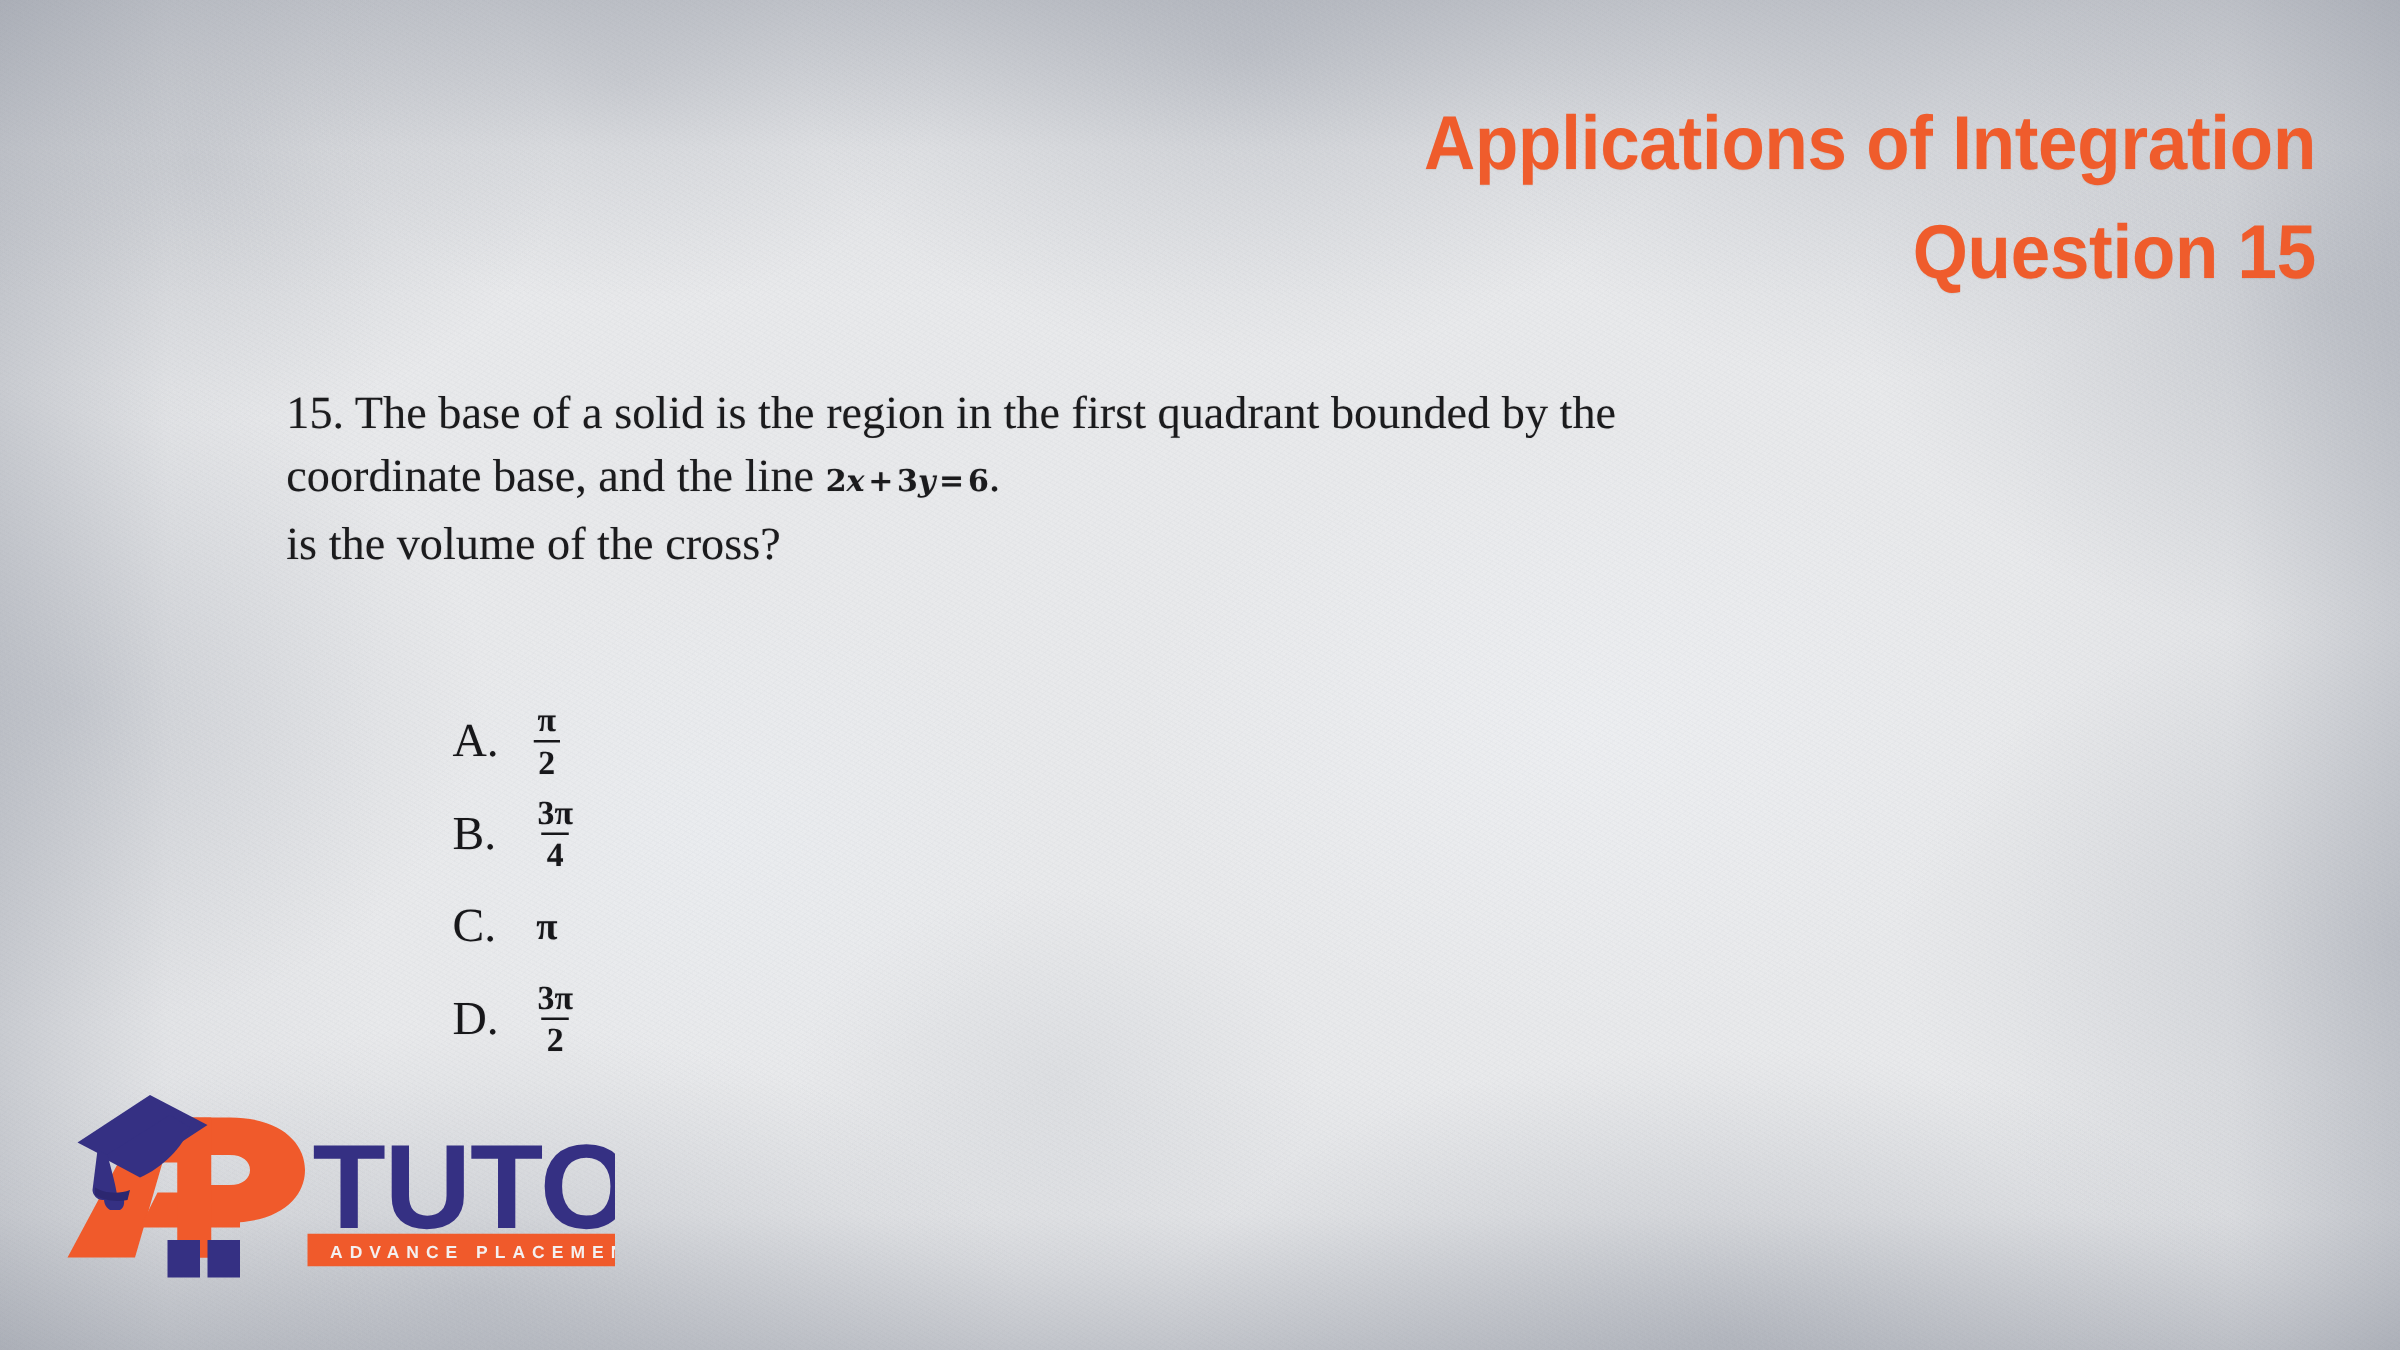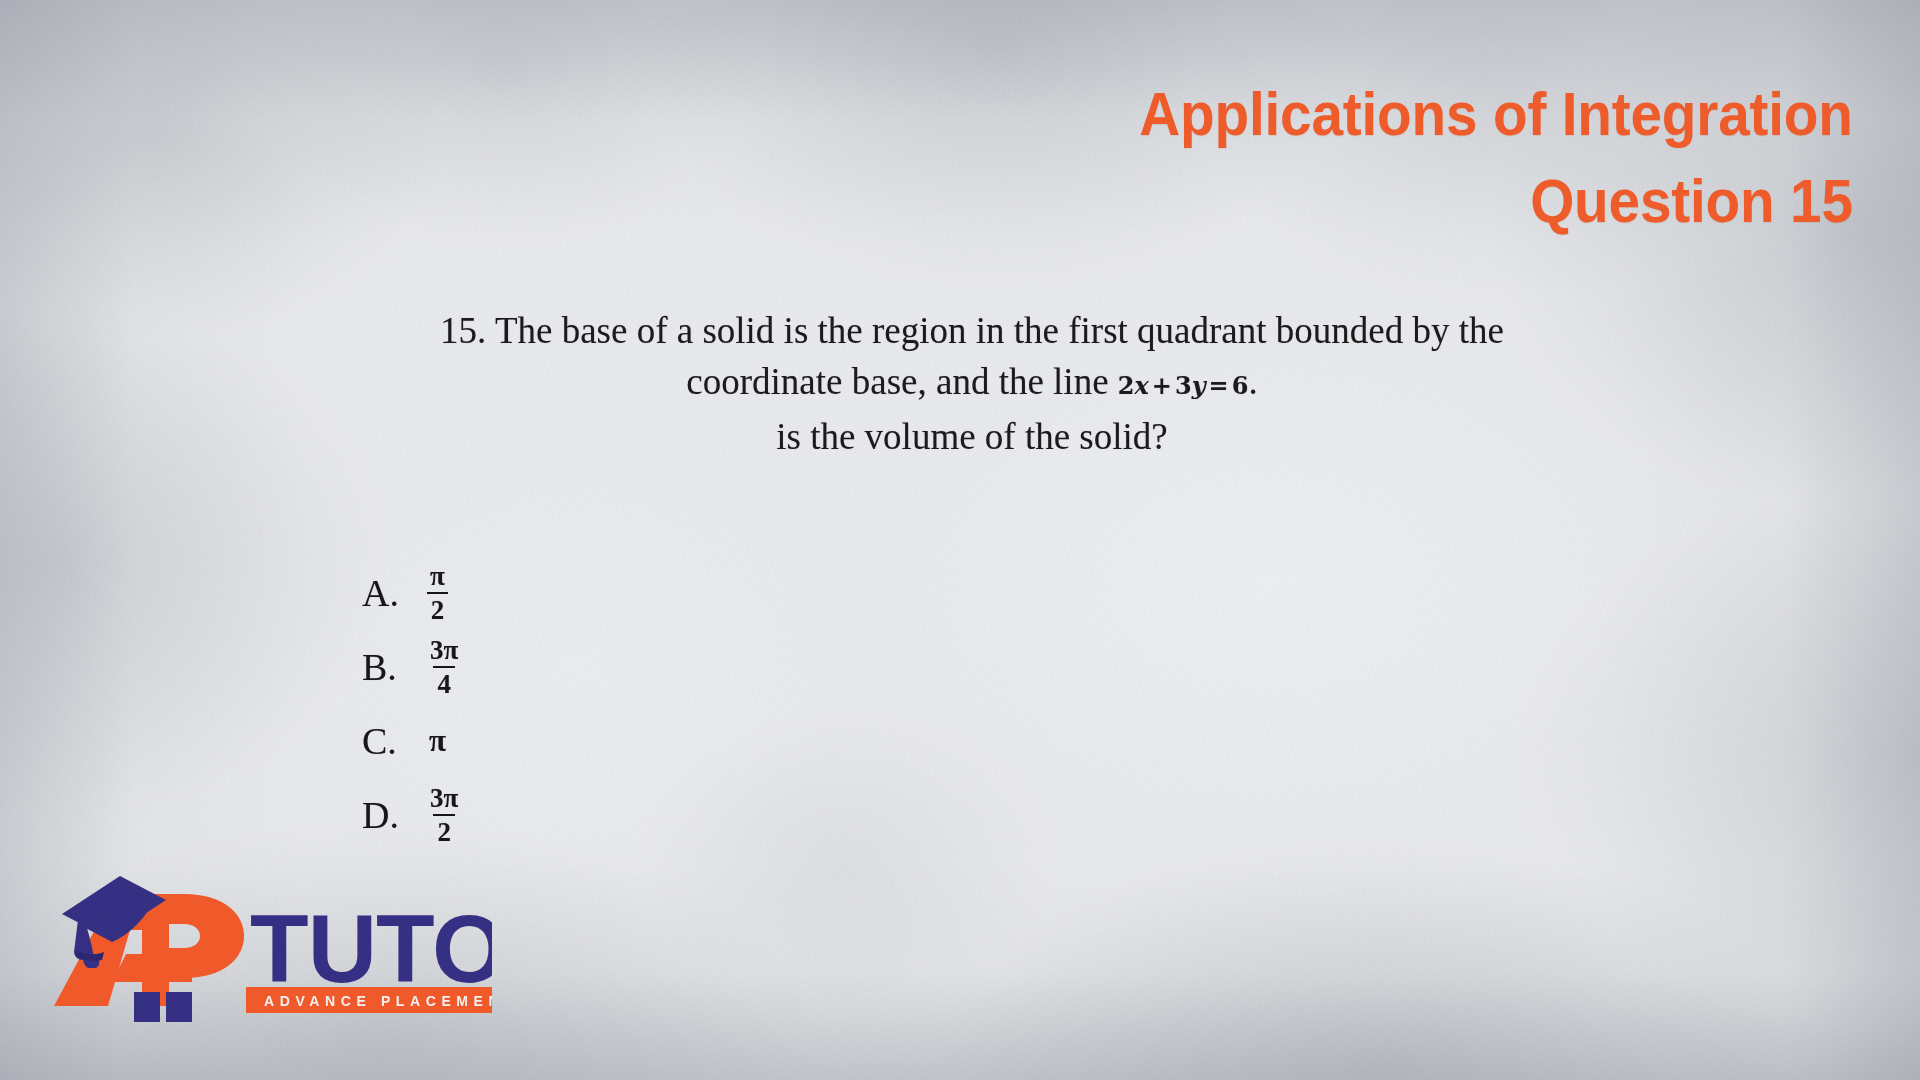--- a/index.html
+++ b/index.html
@@ -102,28 +102,27 @@
     transform-origin: center top;
     text-shadow: 0 1px 1px rgba(120,70,50,0.10);
     margin-top: 4px;
     white-space: nowrap;
   }
 
   
   .question-body {
     position: absolute;
     top: 305px;
-    left: 247px;
+    left: 229px;
     width: 1450px;
     font-family: "Liberation Serif", "DejaVu Serif", serif;
     font-size: 37px;
     line-height: 51px;
     color: #1b1b1d;
     text-shadow: 0 0 1px rgba(40,40,45,0.25);
-    text-align: center;
   }
 
   .q-line { white-space: normal; }
 
   .mathb {
     font-family: "DejaVu Serif", "Liberation Serif", serif;
     font-weight: bold;
     font-size: 24px;
   }
   .mathb .mvar { font-style: italic; }
@@ -207,21 +206,21 @@
   </div>
 
   <div class="question-body">
     <div class="q-line">
       <span>15. The base of a solid is the region in the first quadrant bounded by the</span>
     </div>
     <div class="q-line">
       <span>coordinate base, and the line </span><span class="mathb"><span>2</span><span class="mvar">x</span><span class="mop">+</span><span>3</span><span class="mvar">y</span><span class="mop">=</span><span>6</span></span><span>.</span>
     </div>
     <div class="q-line">
-      <span>is the volume of the solid?</span>
+      <span>is the volume of the cross?</span>
     </div>
   </div>
 
   <div class="choices">
 
     <div class="choice">
       <span class="choice-letter">A.</span>
       <span class="choice-value">
         <span class="frac">
           <span class="num">π</span>

